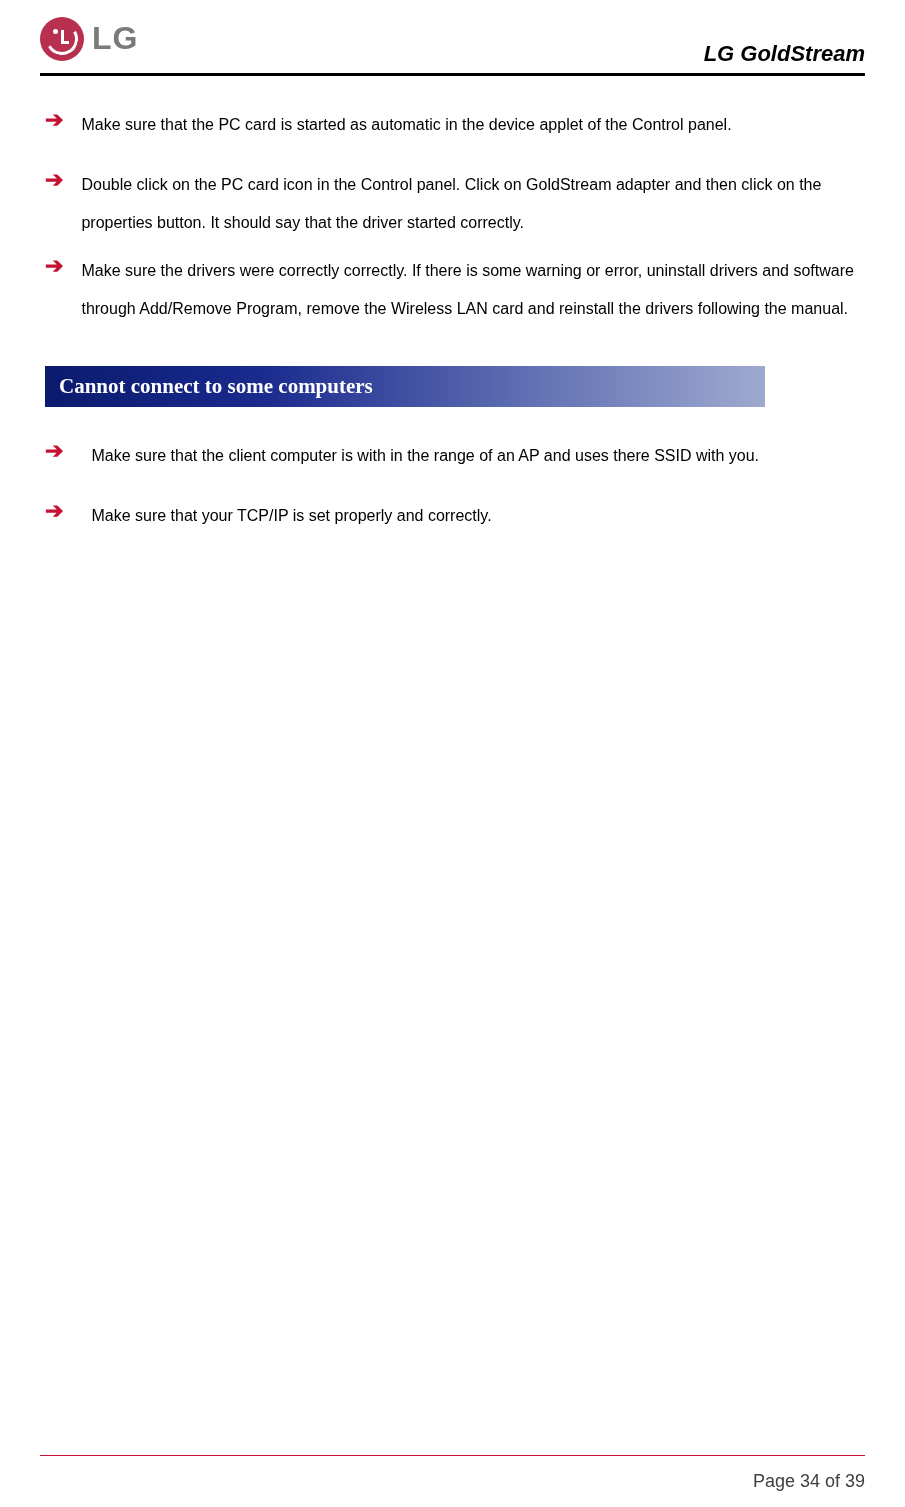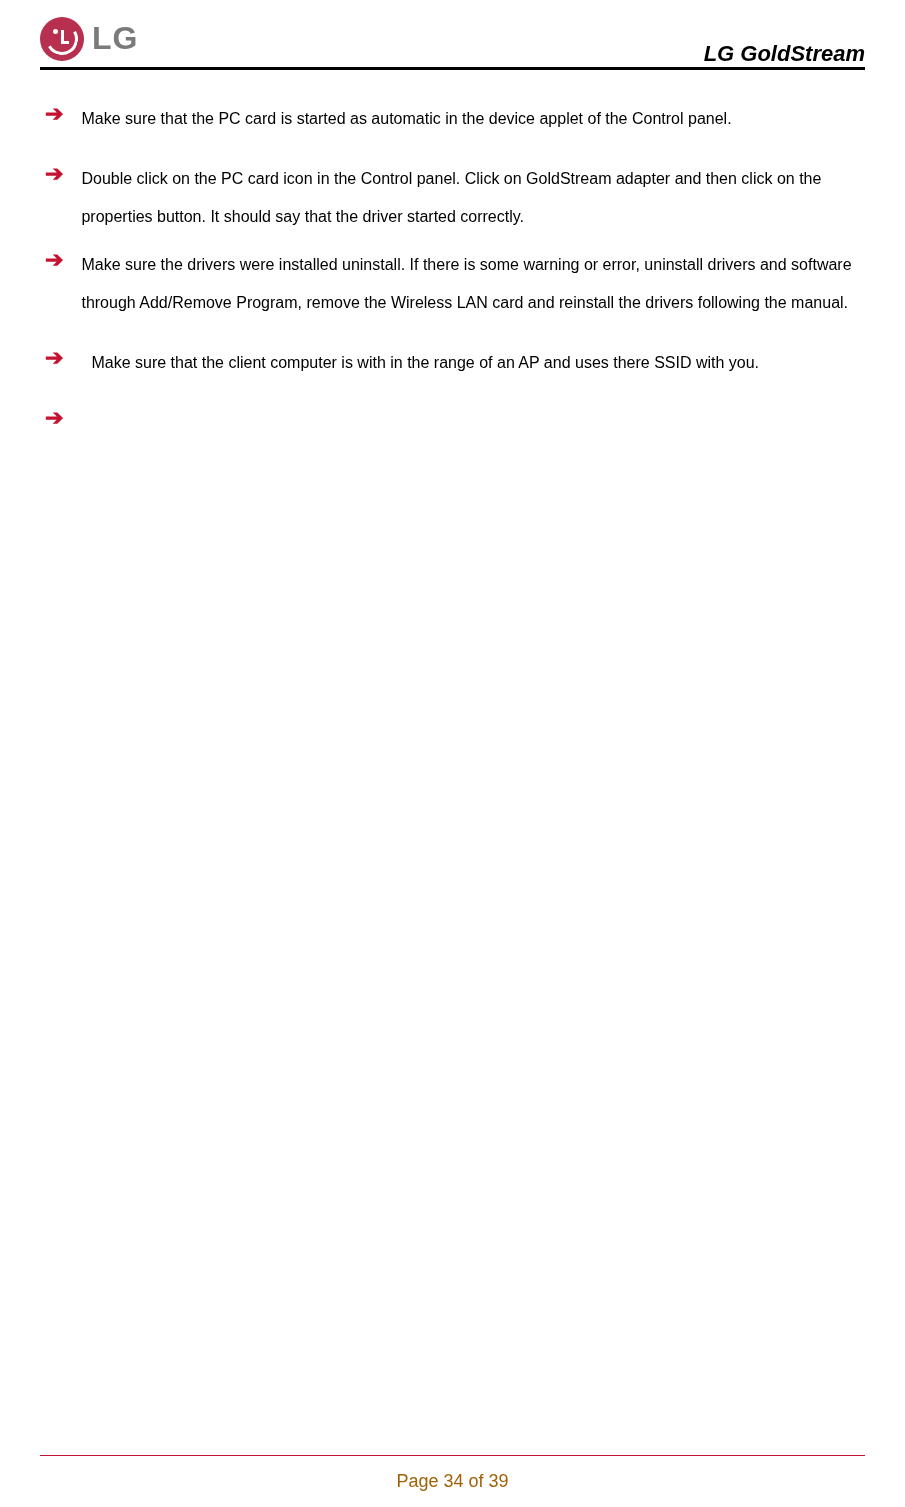--- a/index.html
+++ b/index.html
@@ -18,20 +18,21 @@
     .page {
       padding: 10px 40px 0 40px;
       height: 100%;
       display: flex;
       flex-direction: column;
     }
     .header {
       display: flex;
       align-items: center;
       justify-content: space-between;
+      padding-bottom: 6px;
       border-bottom: 3px solid #000000;
       margin-bottom: 30px;
     }
     .logo-container {
       display: flex;
       align-items: center;
       gap: 8px;
     }
     .logo-circle {
       width: 44px;
@@ -134,23 +135,23 @@
       font-weight: bold;
       font-family: Georgia, 'Times New Roman', serif;
       padding: 8px 14px;
       width: 720px;
       margin-top: 38px;
       margin-bottom: 30px;
     }
     .footer {
       border-top: 1.5px solid #c41230;
       padding: 15px 0;
-      text-align: center;
+      text-align: right;
       font-size: 18px;
-      color: #a16207;
+      color: #404040;
       margin-top: auto;
     }
   </style>
 </head>
 <body>
 
 <div class="page">
 
   <div class="header">
     <div class="logo-container">
@@ -174,31 +175,33 @@
       <span class="bullet-text">Make sure that the PC card is started as automatic in the device applet of the Control panel.</span>
     </div>
 
     <div class="bullet-item tight">
       <span class="arrow-icon">➔</span>
       <span class="bullet-text">Double click on the PC card icon in the Control panel. Click on GoldStream adapter and then click on the properties button. It should say that the driver started correctly.</span>
     </div>
 
     <div class="bullet-item">
       <span class="arrow-icon">➔</span>
-      <span class="bullet-text">Make sure the drivers were installed uninstall. If there is some warning or error, uninstall drivers and software through Add/Remove Program, remove the Wireless LAN card and reinstall the drivers following the manual.</span>
-    </div>
-
+      <span class="bullet-text">Make sure the drivers were correctly correctly. If there is some warning or error, uninstall drivers and software through Add/Remove Program, remove the Wireless LAN card and reinstall the drivers following the manual.</span>
+    </div>
+
+    <div class="section-heading">Cannot connect to some computers</div>
 
     <div class="bullet-item">
       <span class="arrow-icon">➔</span>
       <span class="bullet-text indent-more">Make sure that the client computer is with in the range of an AP and uses there SSID with you.</span>
     </div>
 
     <div class="bullet-item">
       <span class="arrow-icon">➔</span>
+      <span class="bullet-text indent-more"> Make sure that your TCP/IP is set properly and correctly.</span>
     </div>
 
   </div>
 
   <div class="footer">
     <span>Page 34 of 39</span>
   </div>
 
 </div>
 

